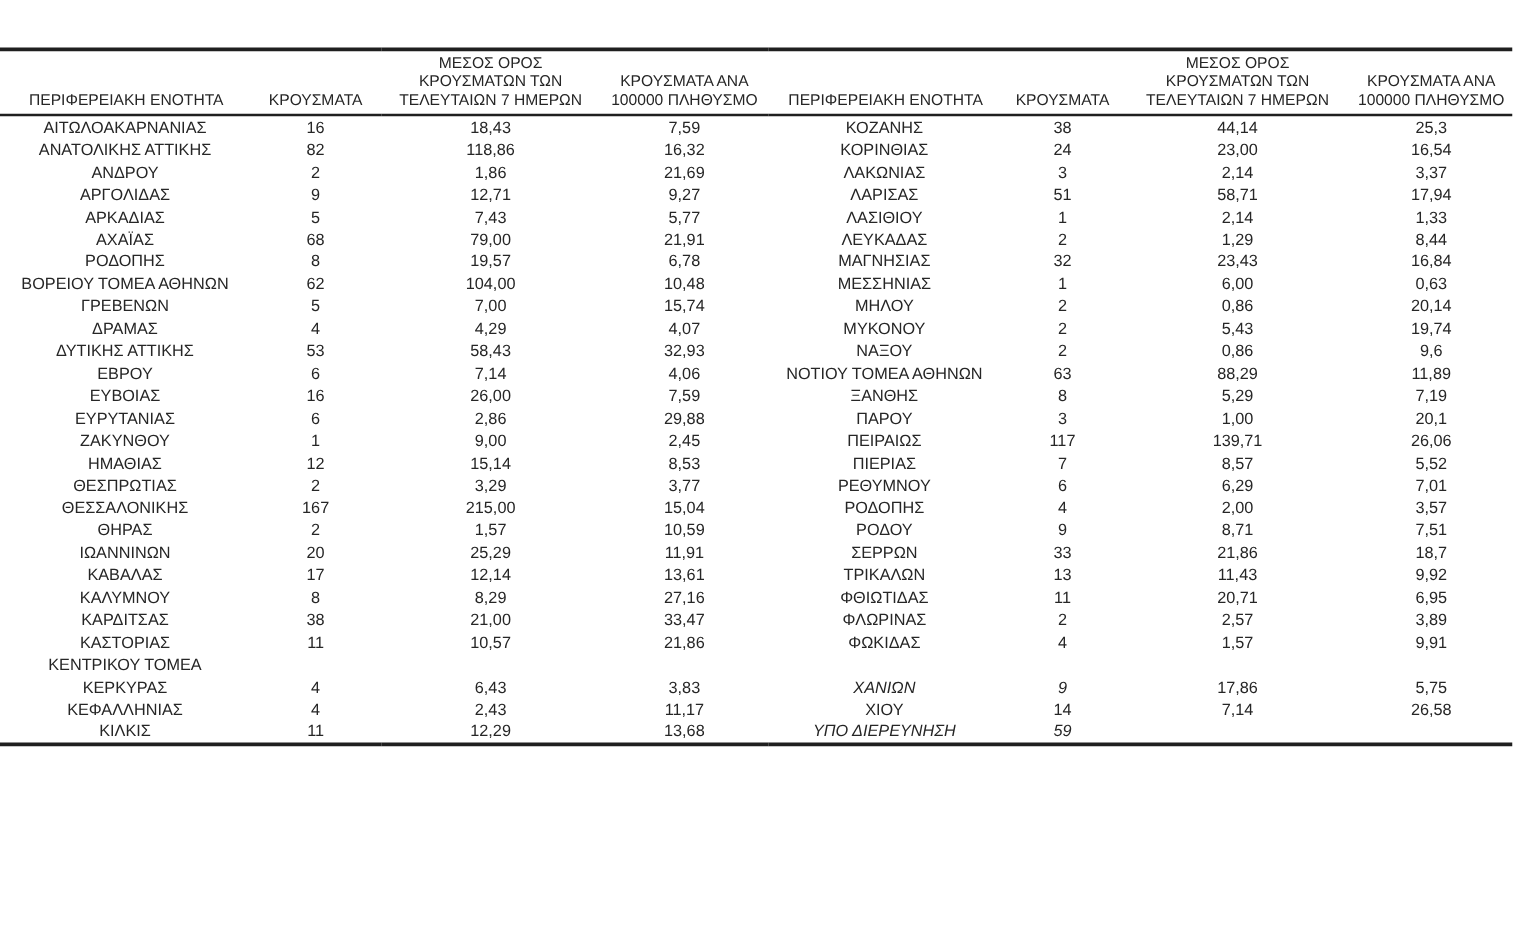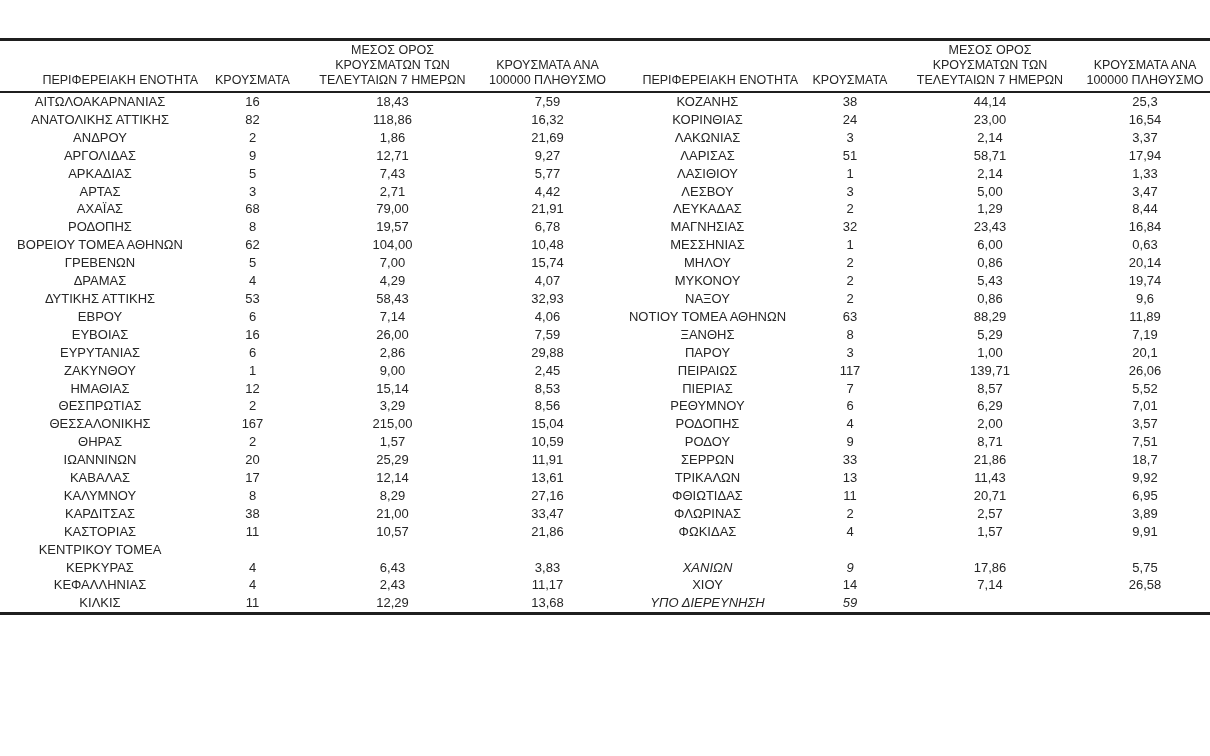--- a/index.html
+++ b/index.html
@@ -32,21 +32,21 @@
     font-weight: normal;
     font-size: 12.5px;
     line-height: 15px;
     vertical-align: bottom;
     padding: 2px 2px 3px 2px;
     text-align: center;
     white-space: nowrap;
     margin-top: 46px;
   }
   th.region-h {
-    text-align: right;
+    text-align: center;
     padding-left: 4px;
   }
   td {
     font-size: 13px;
     height: 17.9px;
     line-height: 17.9px;
     padding: 0 2px;
     text-align: center;
     white-space: nowrap;
     overflow: hidden;
@@ -127,30 +127,20 @@
           <td>ΑΡΚΑΔΙΑΣ</td>
           <td>5</td>
           <td>7,43</td>
           <td>5,77</td>
           <td>ΛΑΣΙΘΙΟΥ</td>
           <td>1</td>
           <td>2,14</td>
           <td>1,33</td>
         </tr>
         <tr>
-          <td>ΑΡΤΑΣ</td>
-          <td>3</td>
-          <td>2,71</td>
-          <td>4,42</td>
-          <td>ΛΕΣΒΟΥ</td>
-          <td>3</td>
-          <td>5,00</td>
-          <td>3,47</td>
-        </tr>
-        <tr>
           <td>ΑΧΑΪΑΣ</td>
           <td>68</td>
           <td>79,00</td>
           <td>21,91</td>
           <td>ΛΕΥΚΑΔΑΣ</td>
           <td>2</td>
           <td>1,29</td>
           <td>8,44</td>
         </tr>
         <tr>
@@ -250,21 +240,21 @@
           <td>8,53</td>
           <td>ΠΙΕΡΙΑΣ</td>
           <td>7</td>
           <td>8,57</td>
           <td>5,52</td>
         </tr>
         <tr>
           <td>ΘΕΣΠΡΩΤΙΑΣ</td>
           <td>2</td>
           <td>3,29</td>
-          <td>8,56</td>
+          <td>3,77</td>
           <td>ΡΕΘΥΜΝΟΥ</td>
           <td>6</td>
           <td>6,29</td>
           <td>7,01</td>
         </tr>
         <tr>
           <td>ΘΕΣΣΑΛΟΝΙΚΗΣ</td>
           <td>167</td>
           <td>215,00</td>
           <td>15,04</td>

